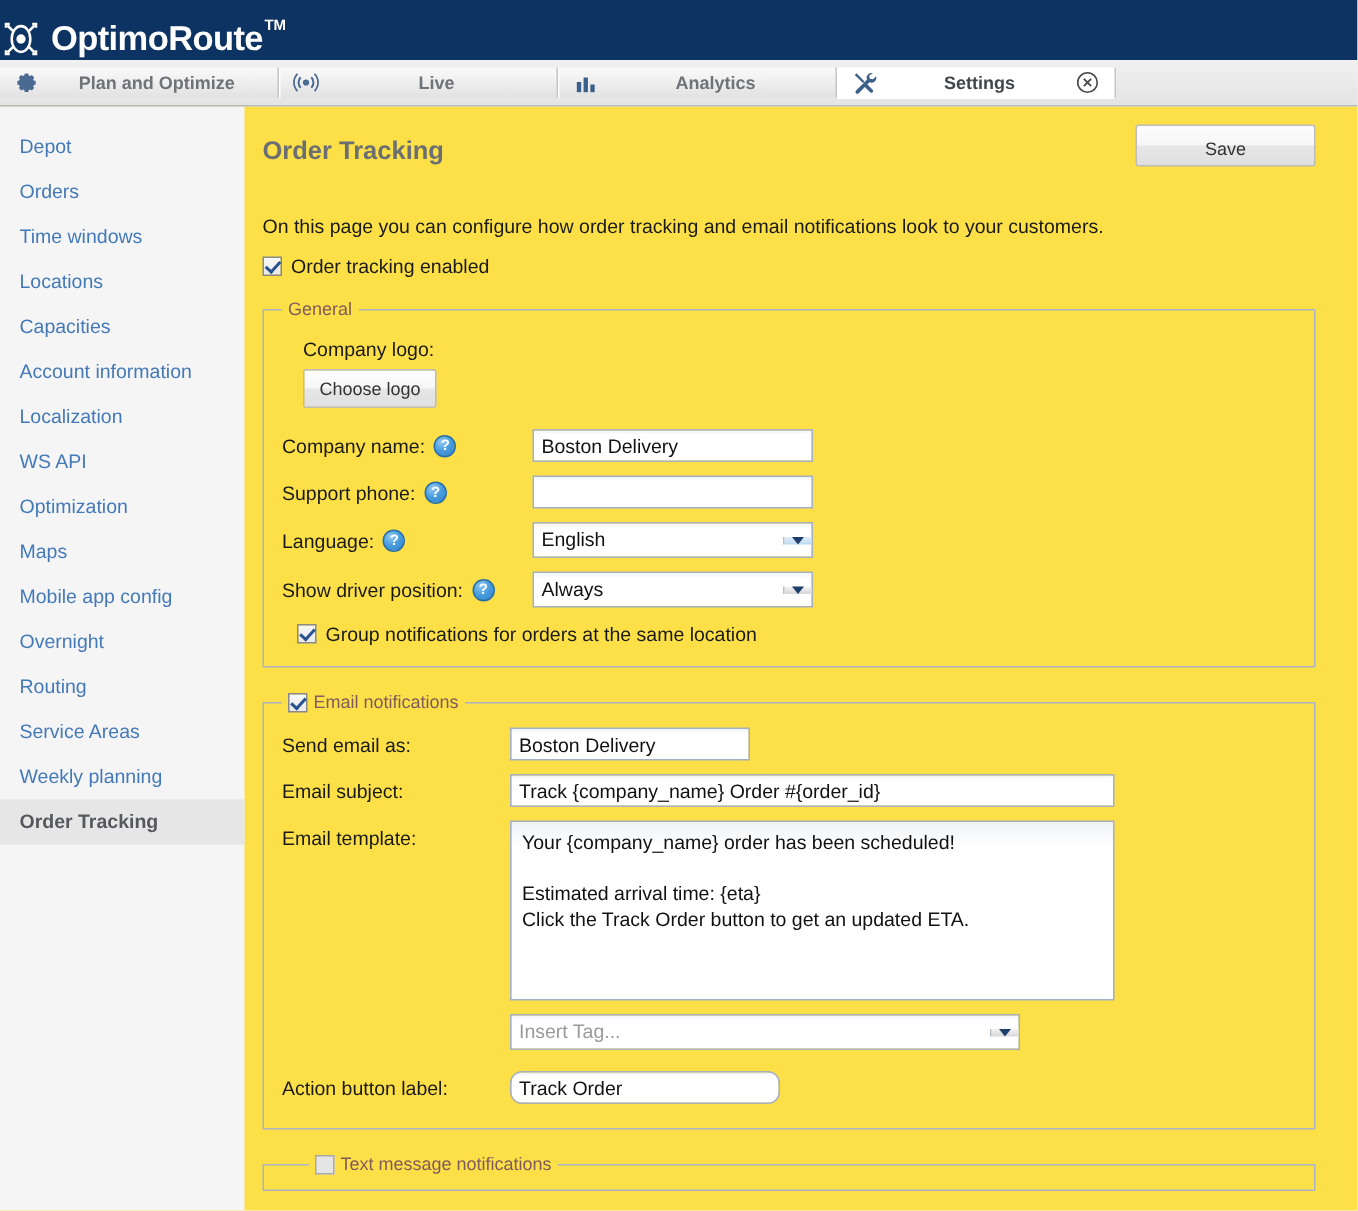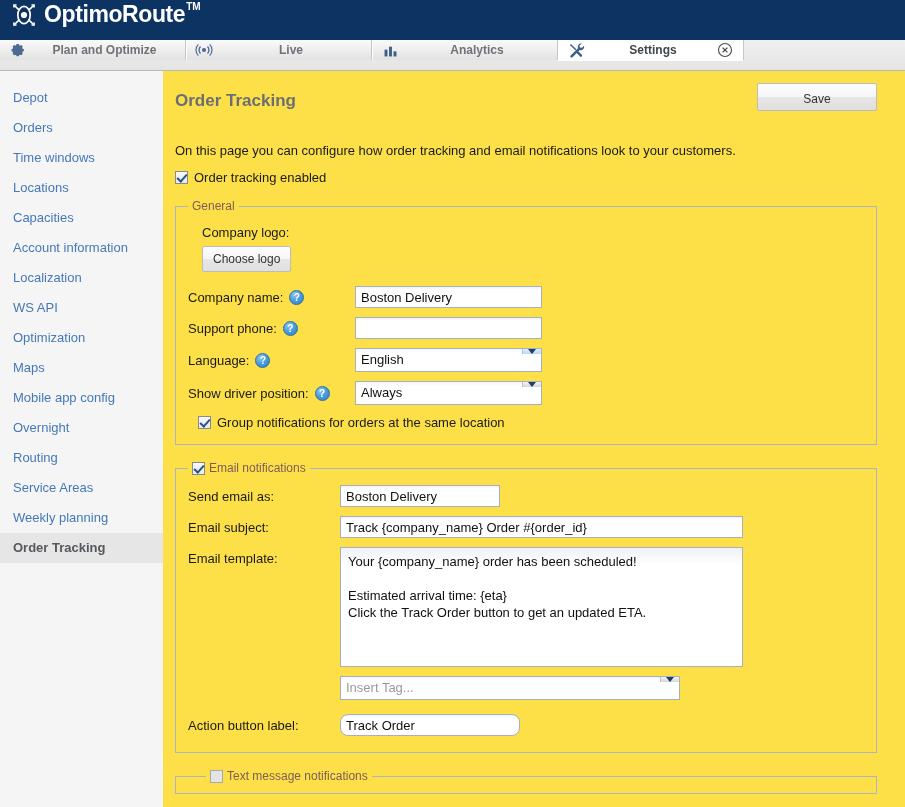--- a/index.html
+++ b/index.html
@@ -9,22 +9,21 @@
     overflow: hidden;
     background: #f5f5f5;
     font-family: "Liberation Sans", sans-serif;
   }
 
   
   .brandbar {
     height: 40px;
     background: #0d3362;
     display: flex;
-    align-items: flex-start;
-    padding-left: 10px;
+    align-items: flex-end;
   }
   .logo-wrap { display: flex; align-items: flex-start; }
   .logo-mark { width: 28px; height: 28px; margin-right: 6px; margin-top: 1px; }
   .logo-text {
     color: #ffffff;
     font-size: 23px;
     font-weight: bold;
     letter-spacing: -0.4px;
     line-height: 28px;
   }
@@ -36,21 +35,21 @@
     margin-top: 2px;
     margin-left: 1px;
   }
 
   
   .tabbar {
     height: 31px;
     background: linear-gradient(to bottom, #f0f0f0 0%, #e4e4e4 100%);
     border-bottom: 1px solid #b9b9b9;
     display: flex;
-    align-items: flex-start;
+    align-items: center;
     position: relative;
   }
   .tab {
     display: flex;
     align-items: center;
     border-right: 1px solid #c6c6c6;
     border-left: 1px solid #ffffff;
     background: linear-gradient(to bottom, #fafafa 0%, #ededed 55%, #e2e2e2 100%);
     padding: 0 6px;
     position: relative;
@@ -244,21 +243,21 @@
     resize: none;
     line-height: 17px;
     padding: 5px 7px;
   }
 
   .selwrap {
     width: 187px; height: 24px;
     display: flex;
     border: 1px solid #a6b0c0;
     background: linear-gradient(to bottom, #f2f5f9 0%, #ffffff 18%, #ffffff 100%);
-    align-items: flex-start;
+    align-items: center;
     cursor: pointer;
   }
   .selwrap .selval {
     flex: 1 1 auto;
     font-size: 13px;
     color: #111;
     padding: 3px 5px;
     line-height: 16px;
   }
   .selwrap .selval.placeholder { color: #9a9a9a; }

